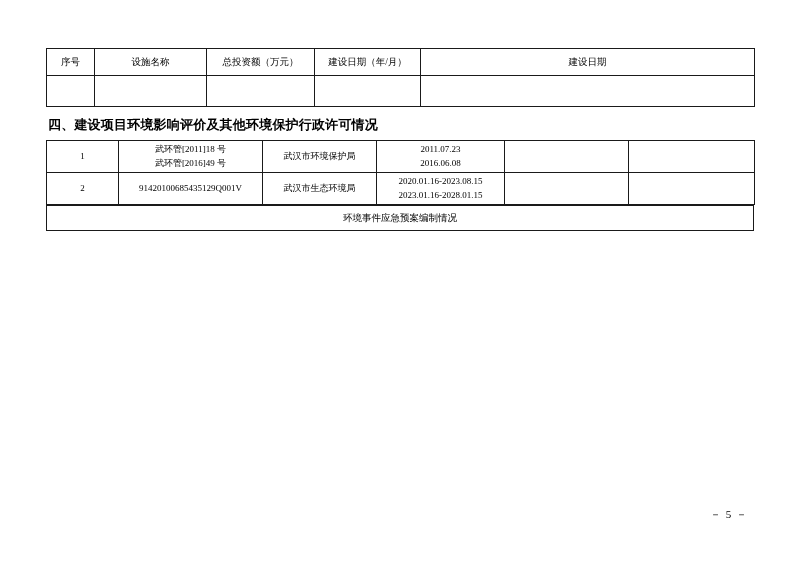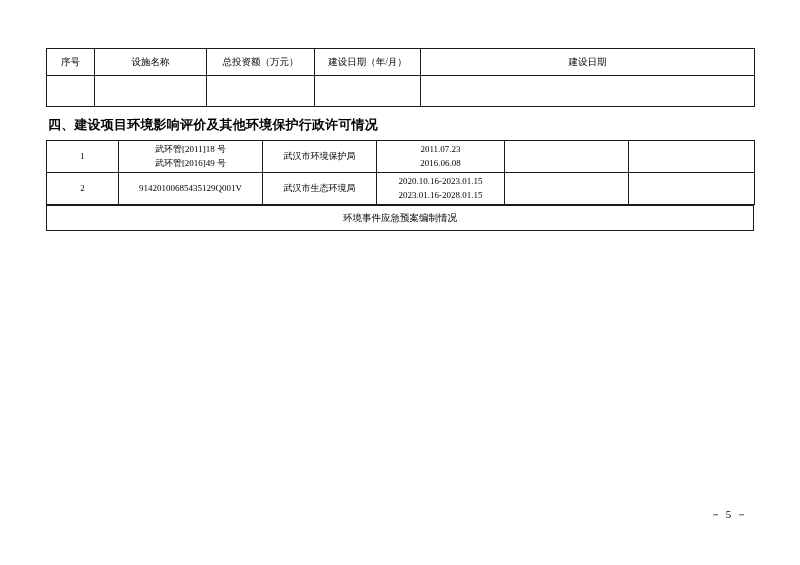--- a/index.html
+++ b/index.html
@@ -144,21 +144,21 @@
         <td></td>
       </tr>
       <tr class="row">
         <td>2</td>
         <td class="two-line">
           <div>91420100685435129Q001V</div>
           <div></div>
         </td>
         <td>武汉市生态环境局</td>
         <td class="two-line">
-          <div>2020.10.16-2023.01.15</div>
+          <div>2020.01.16-2023.08.15</div>
           <div>2023.01.16-2028.01.15</div>
         </td>
         <td></td>
         <td></td>
       </tr>
     </tbody>
   </table>
 
 
   <table class="doc-table t3">

